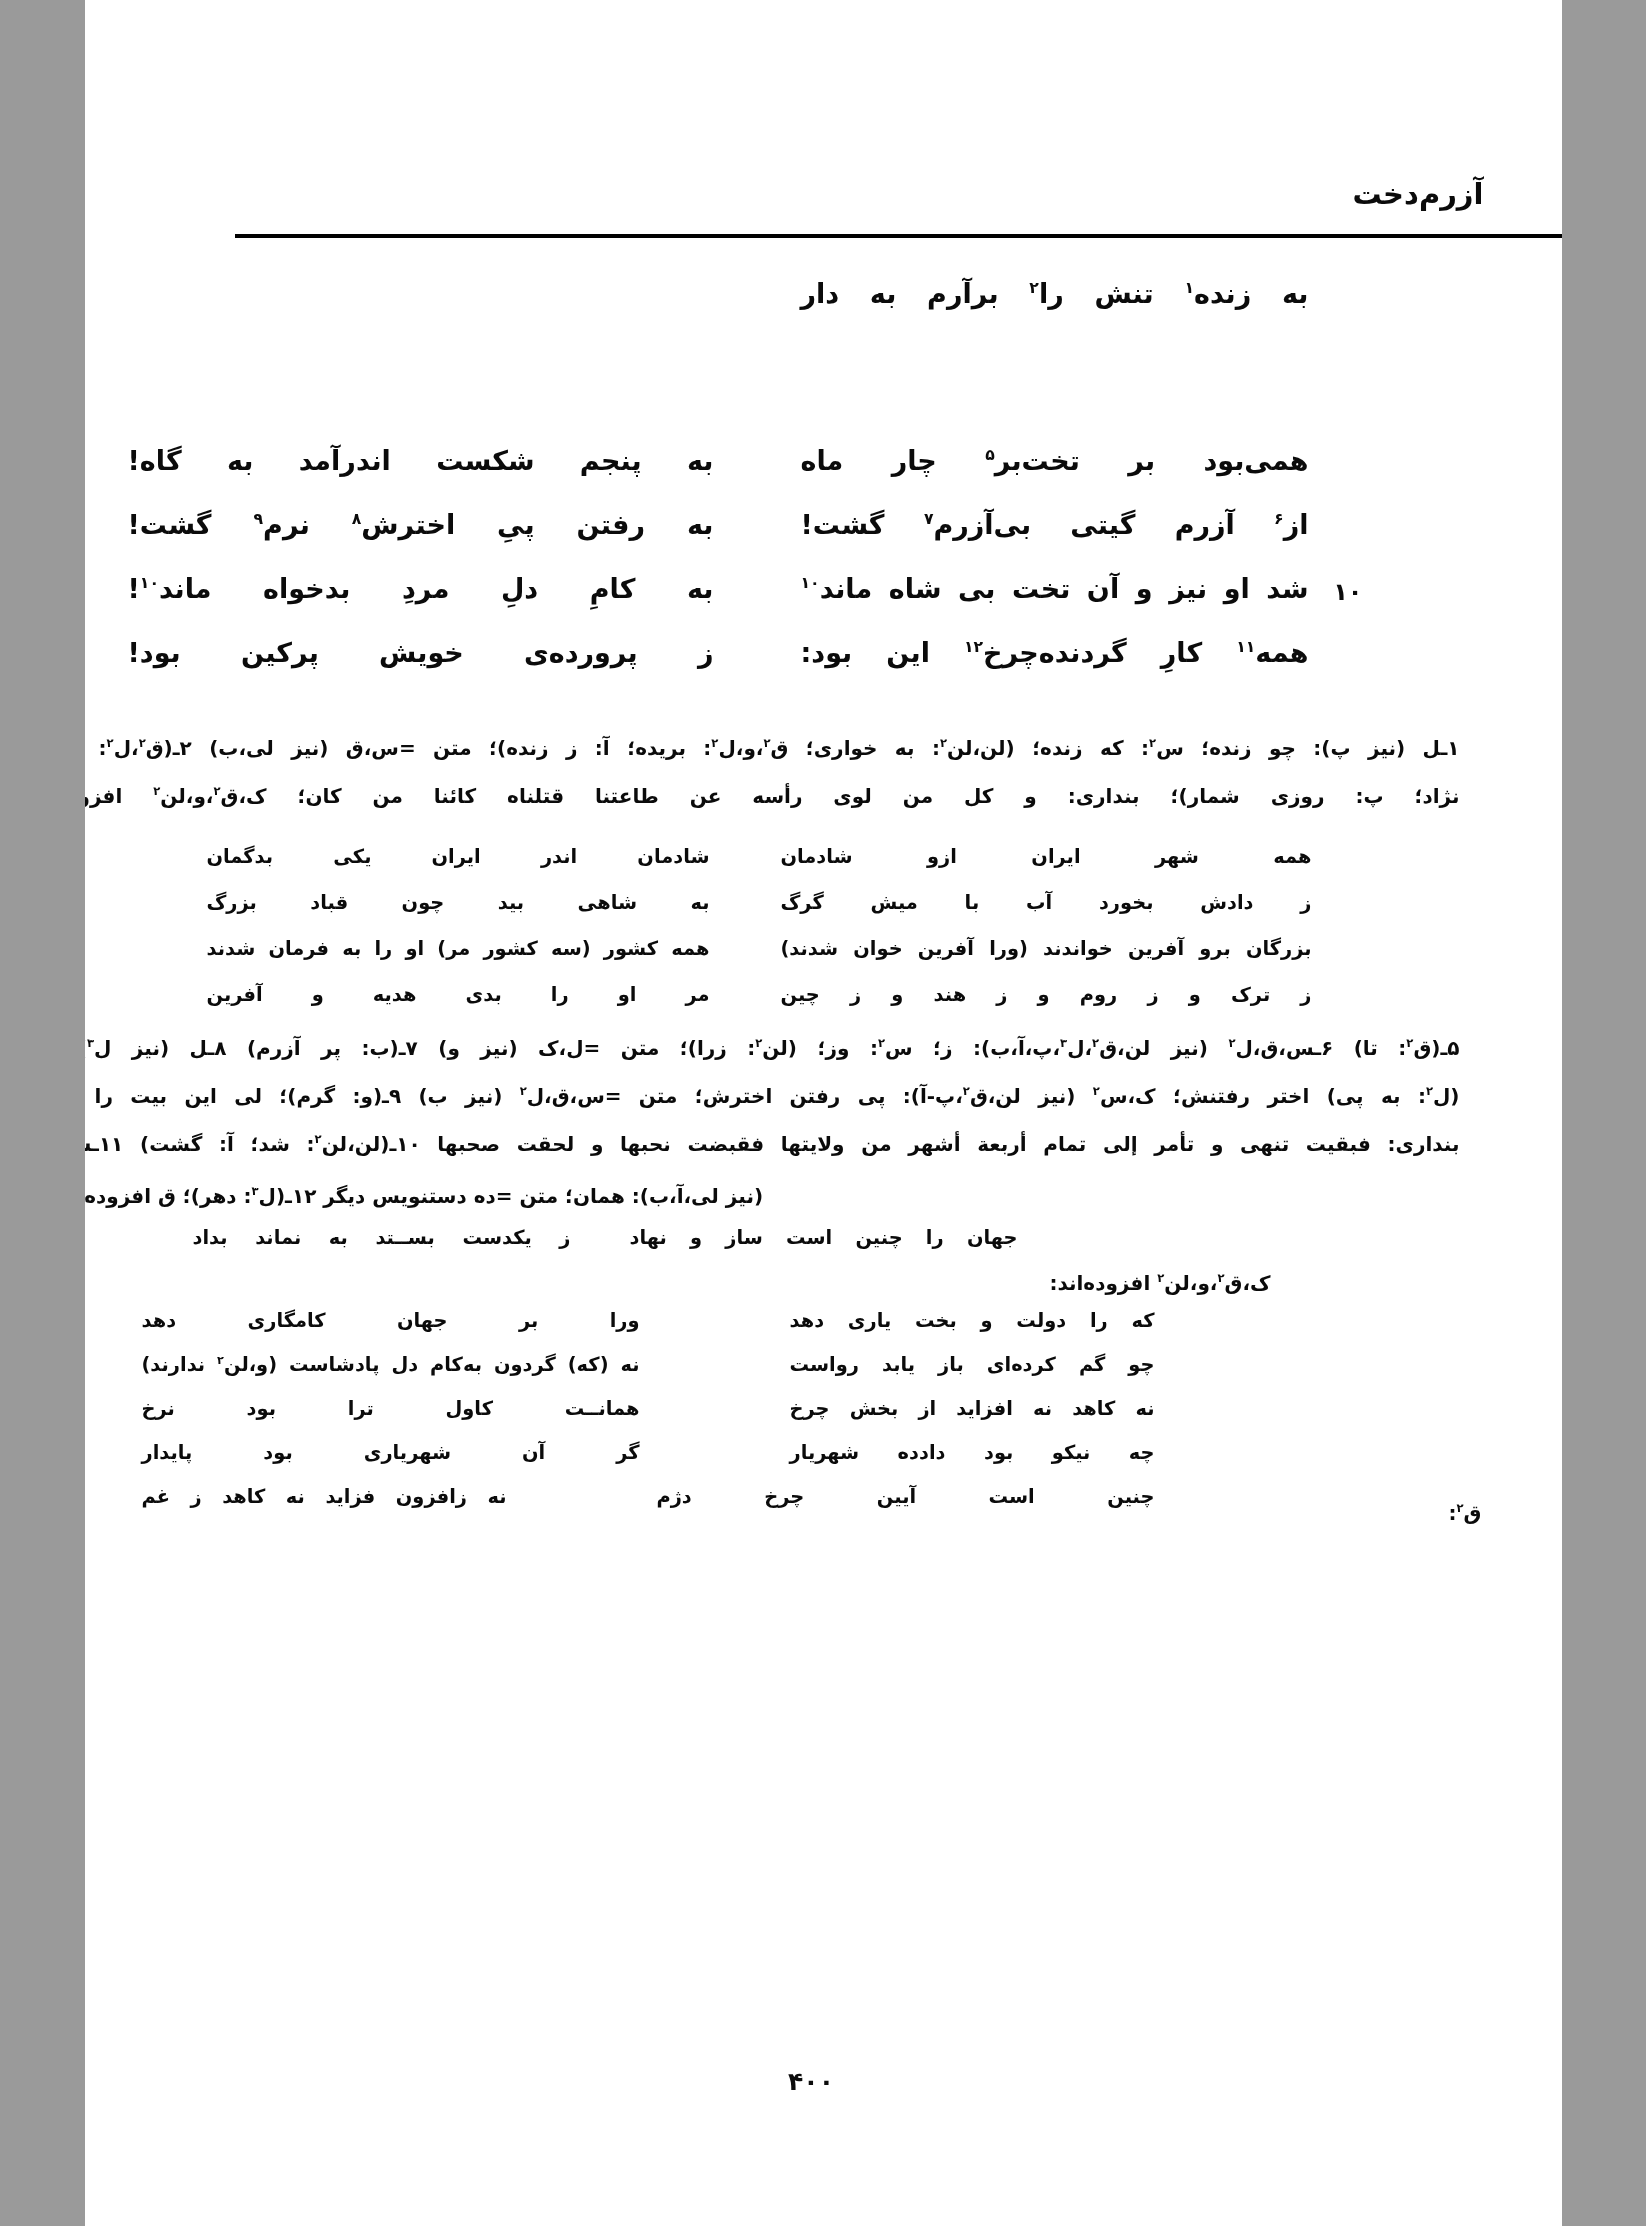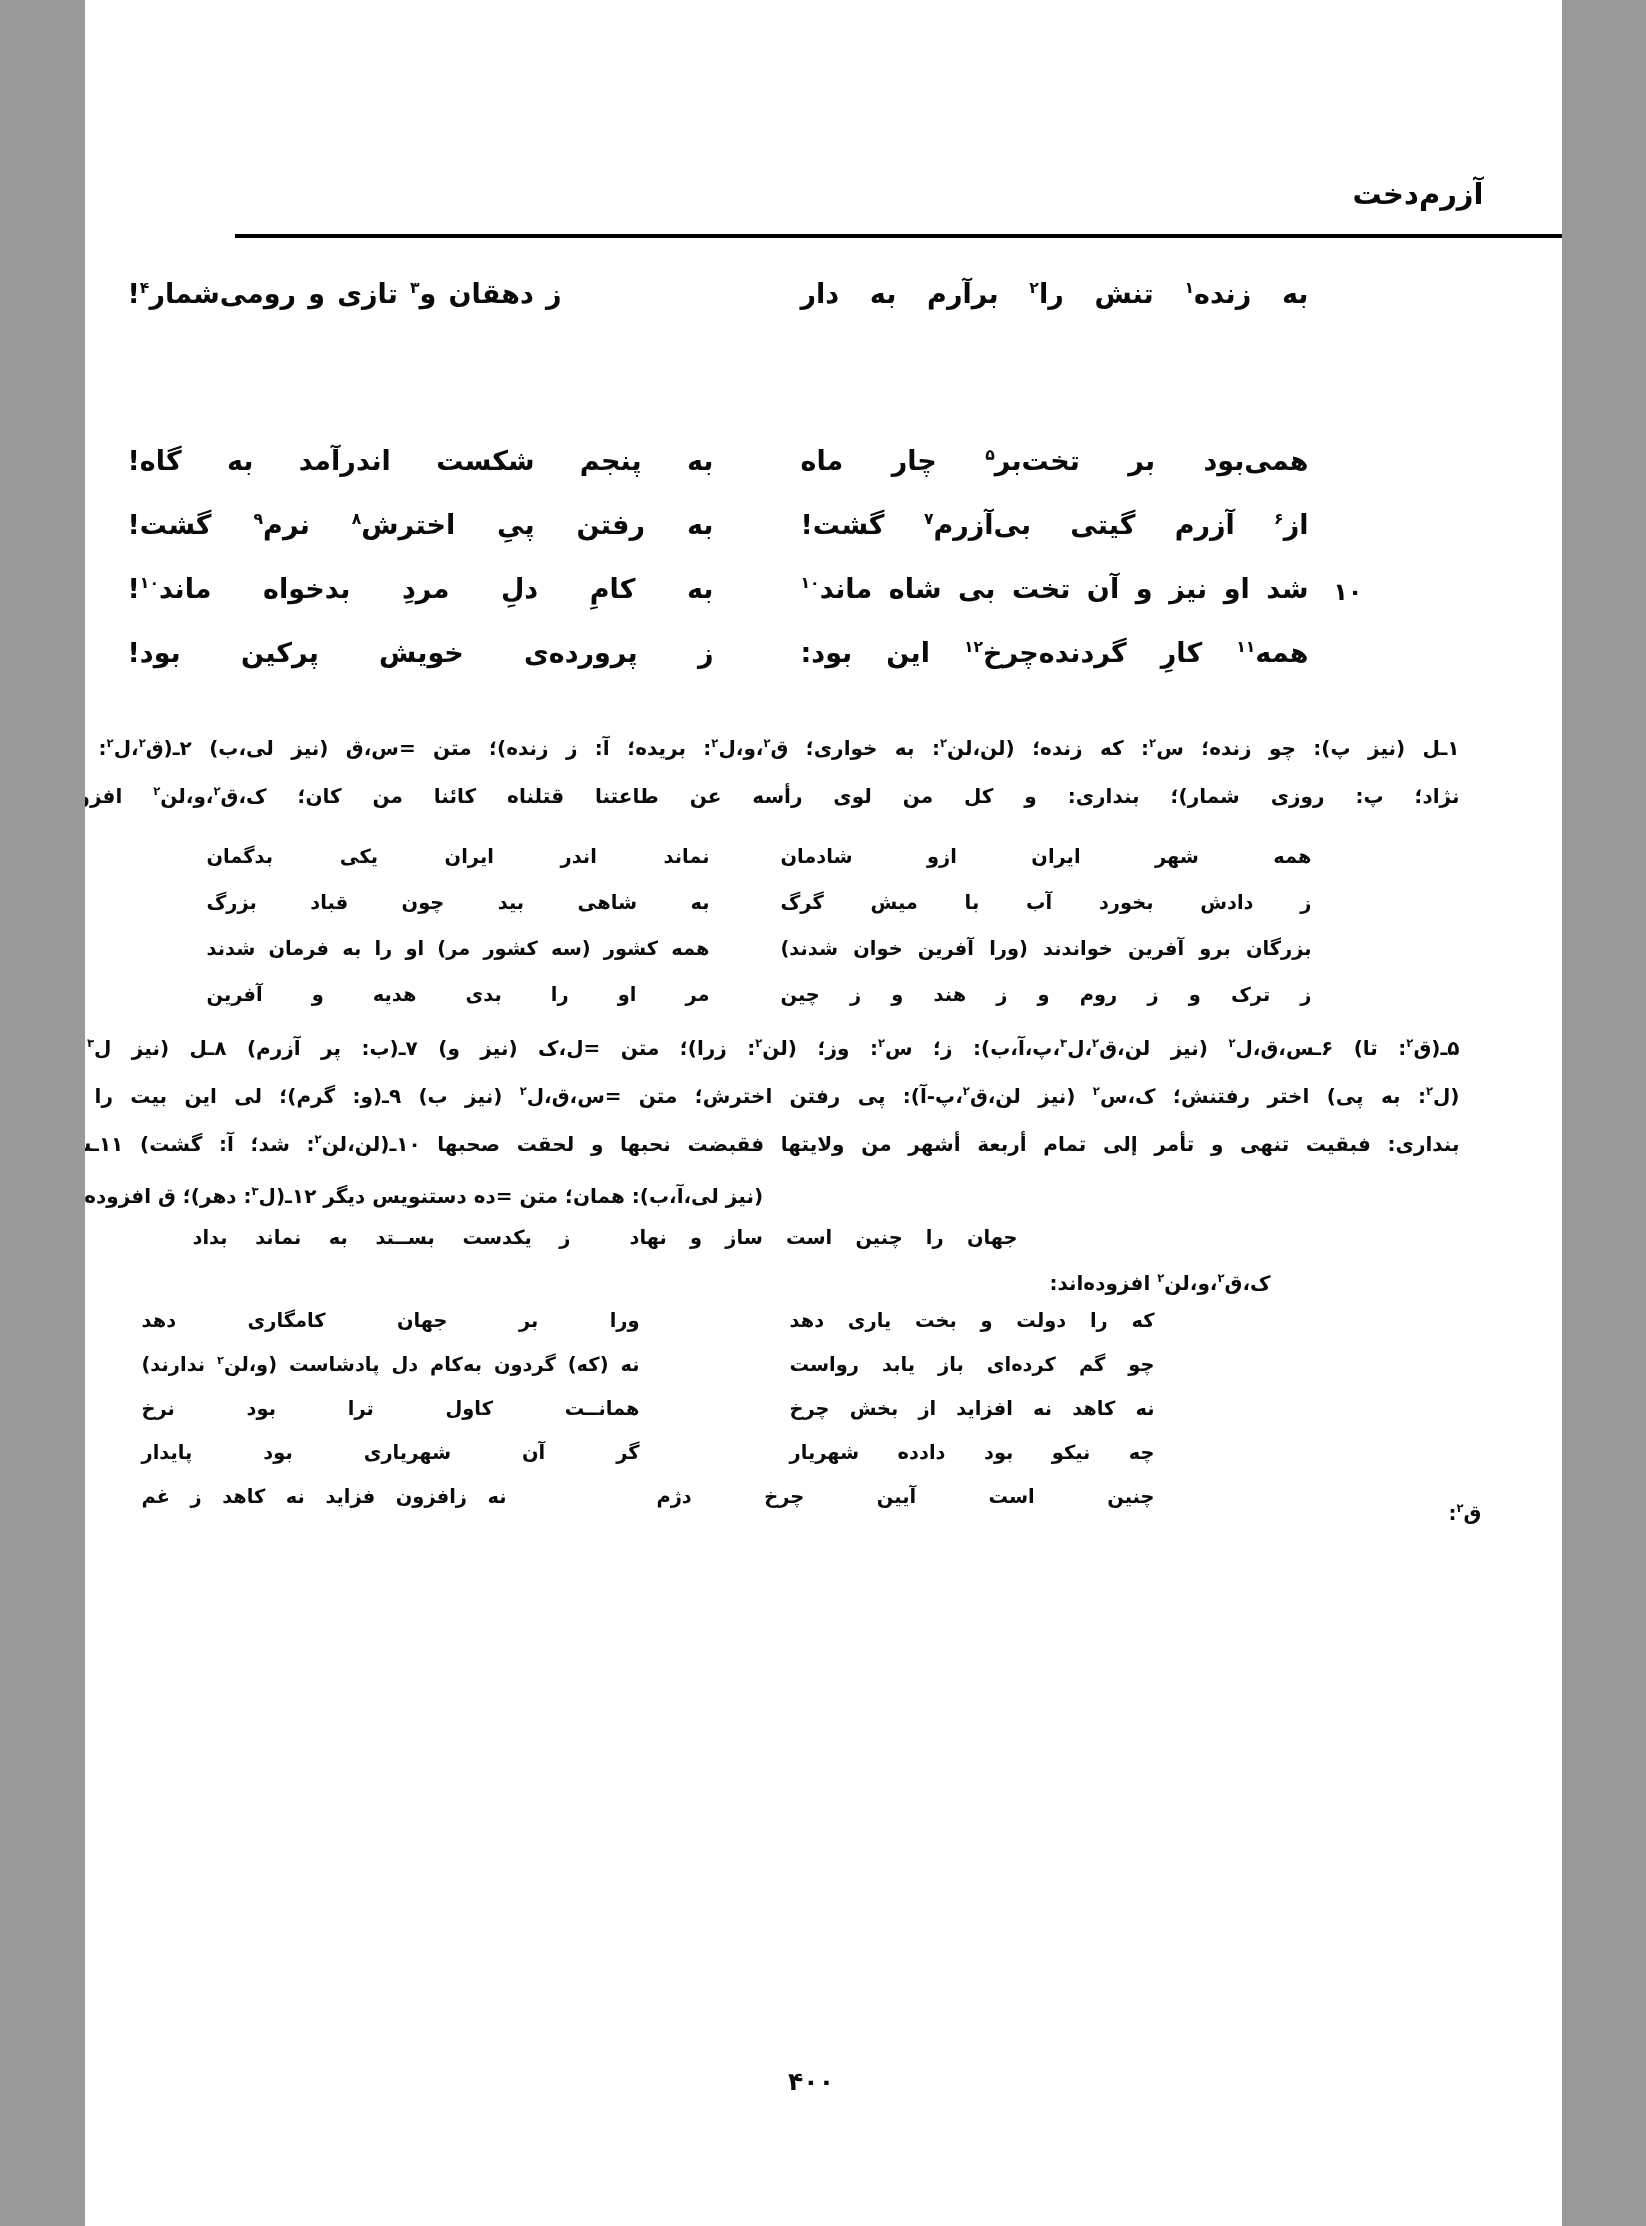--- a/index.html
+++ b/index.html
@@ -50,21 +50,20 @@
 <body>
 
 <div class="page">
 
   <div class="title">آزرم‌دخت</div>
   <div class="rule"></div>
 
   <div class="poem">
     <div class="vrow row1 gap">
       <div class="hemi r">به زنده<sup>۱</sup> تنش را<sup>۲</sup> برآرم به دار</div>
-      <div class="hemi l">ز دهقان و<sup>۳</sup> تازی و رومی‌شمار<sup>۴</sup>!</div>
     </div>
     <div class="vrow">
       <div class="hemi r">همی‌بود بر تخت‌بر<sup>۵</sup> چار ماه</div>
       <div class="hemi l">به پنجم شکست اندرآمد به گاه!</div>
     </div>
     <div class="vrow">
       <div class="hemi r">از<sup>۶</sup> آزرم گیتی بی‌آزرم<sup>۷</sup> گشت!</div>
       <div class="hemi l">به رفتن پیِ اخترش<sup>۸</sup> نرم<sup>۹</sup> گشت!</div>
     </div>
     <div class="vrow">
@@ -79,21 +78,21 @@
   </div>
 
   <div class="fn">
 
     <div class="fline">۱ـل (نیز پ): چو زنده؛ س<sup>۲</sup>: که زنده؛ (لن،لن<sup>۲</sup>: به خواری؛ ق<sup>۲</sup>،و،ل<sup>۲</sup>: بریده؛ آ: ز زنده)؛ متن =س،ق (نیز لی،ب)  ۲ـ(ق<sup>۲</sup>،ل<sup>۲</sup>: سرش</div>
     <div class="fline">نژاد؛ پ: روزی شمار)؛ بنداری: و کل من لوی رأسه عن طاعتنا قتلناه کائنا من کان؛ ک،ق<sup>۲</sup>،و،لن<sup>۲</sup> افزوده‌اند:</div>
 
     <div class="blockA">
       <div class="fvrowA">
         <div class="fverse fr">همه شهر ایران ازو شادمان</div>
-        <div class="fverse fl">نماند اندر ایران یکی بدگمان</div>
+        <div class="fverse fl">شادمان اندر ایران یکی بدگمان</div>
       </div>
       <div class="fvrowA">
         <div class="fverse fr">ز دادش بخورد آب با میش گرگ</div>
         <div class="fverse fl">به شاهی بید چون قباد بزرگ</div>
       </div>
       <div class="fvrowA">
         <div class="fverse fr">بزرگان برو آفرین خواندند (ورا آفرین خوان شدند)</div>
         <div class="fverse fl">همه کشور (سه کشور مر) او را به فرمان شدند</div>
       </div>
       <div class="fvrowA">

